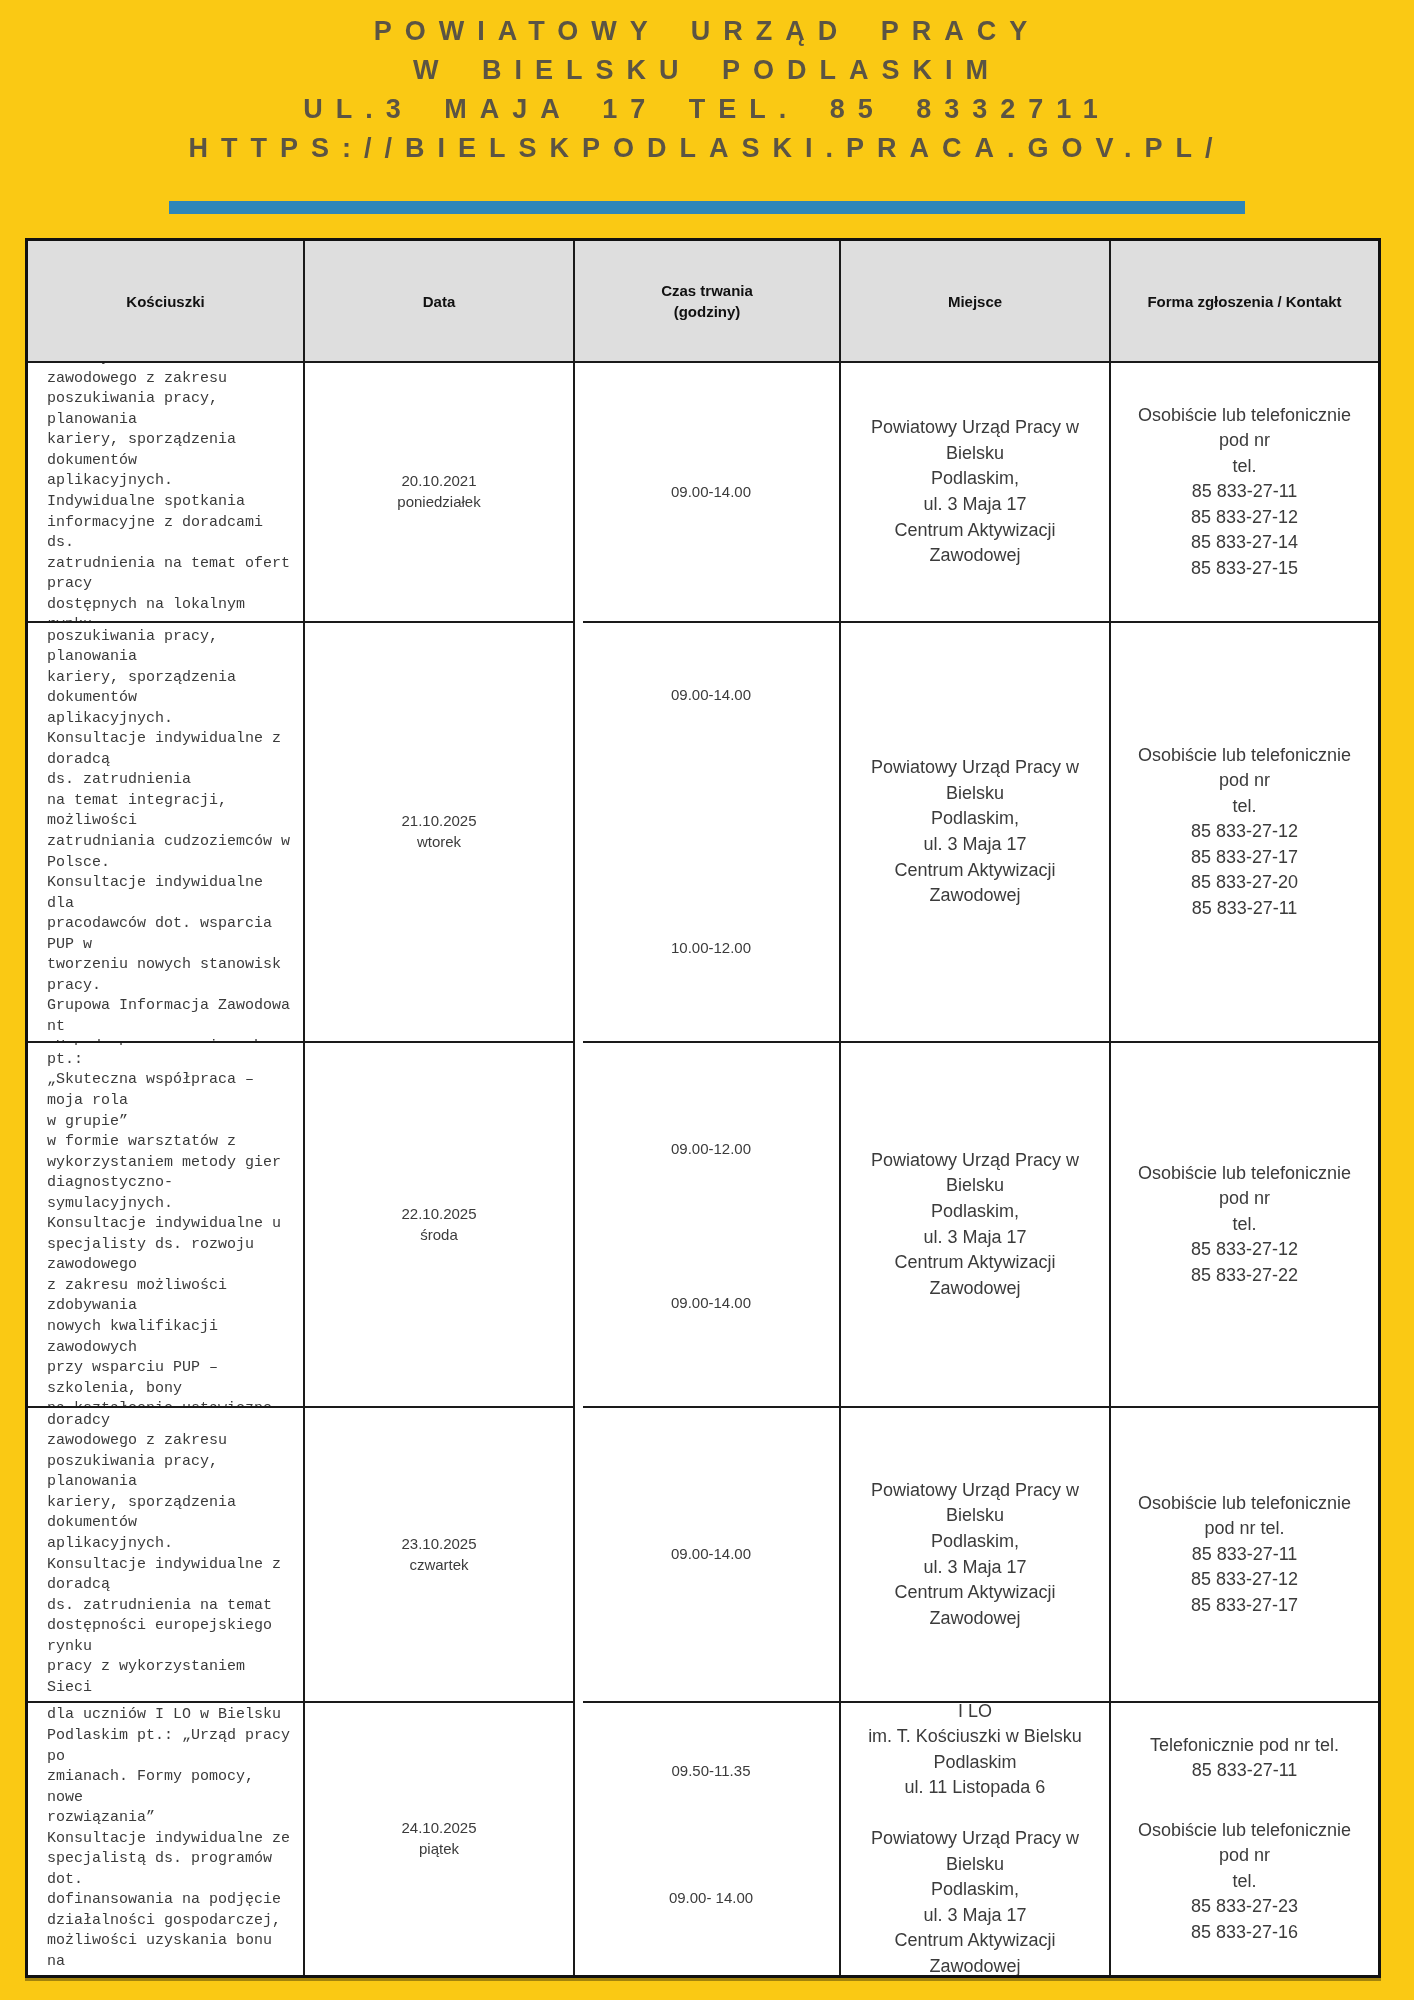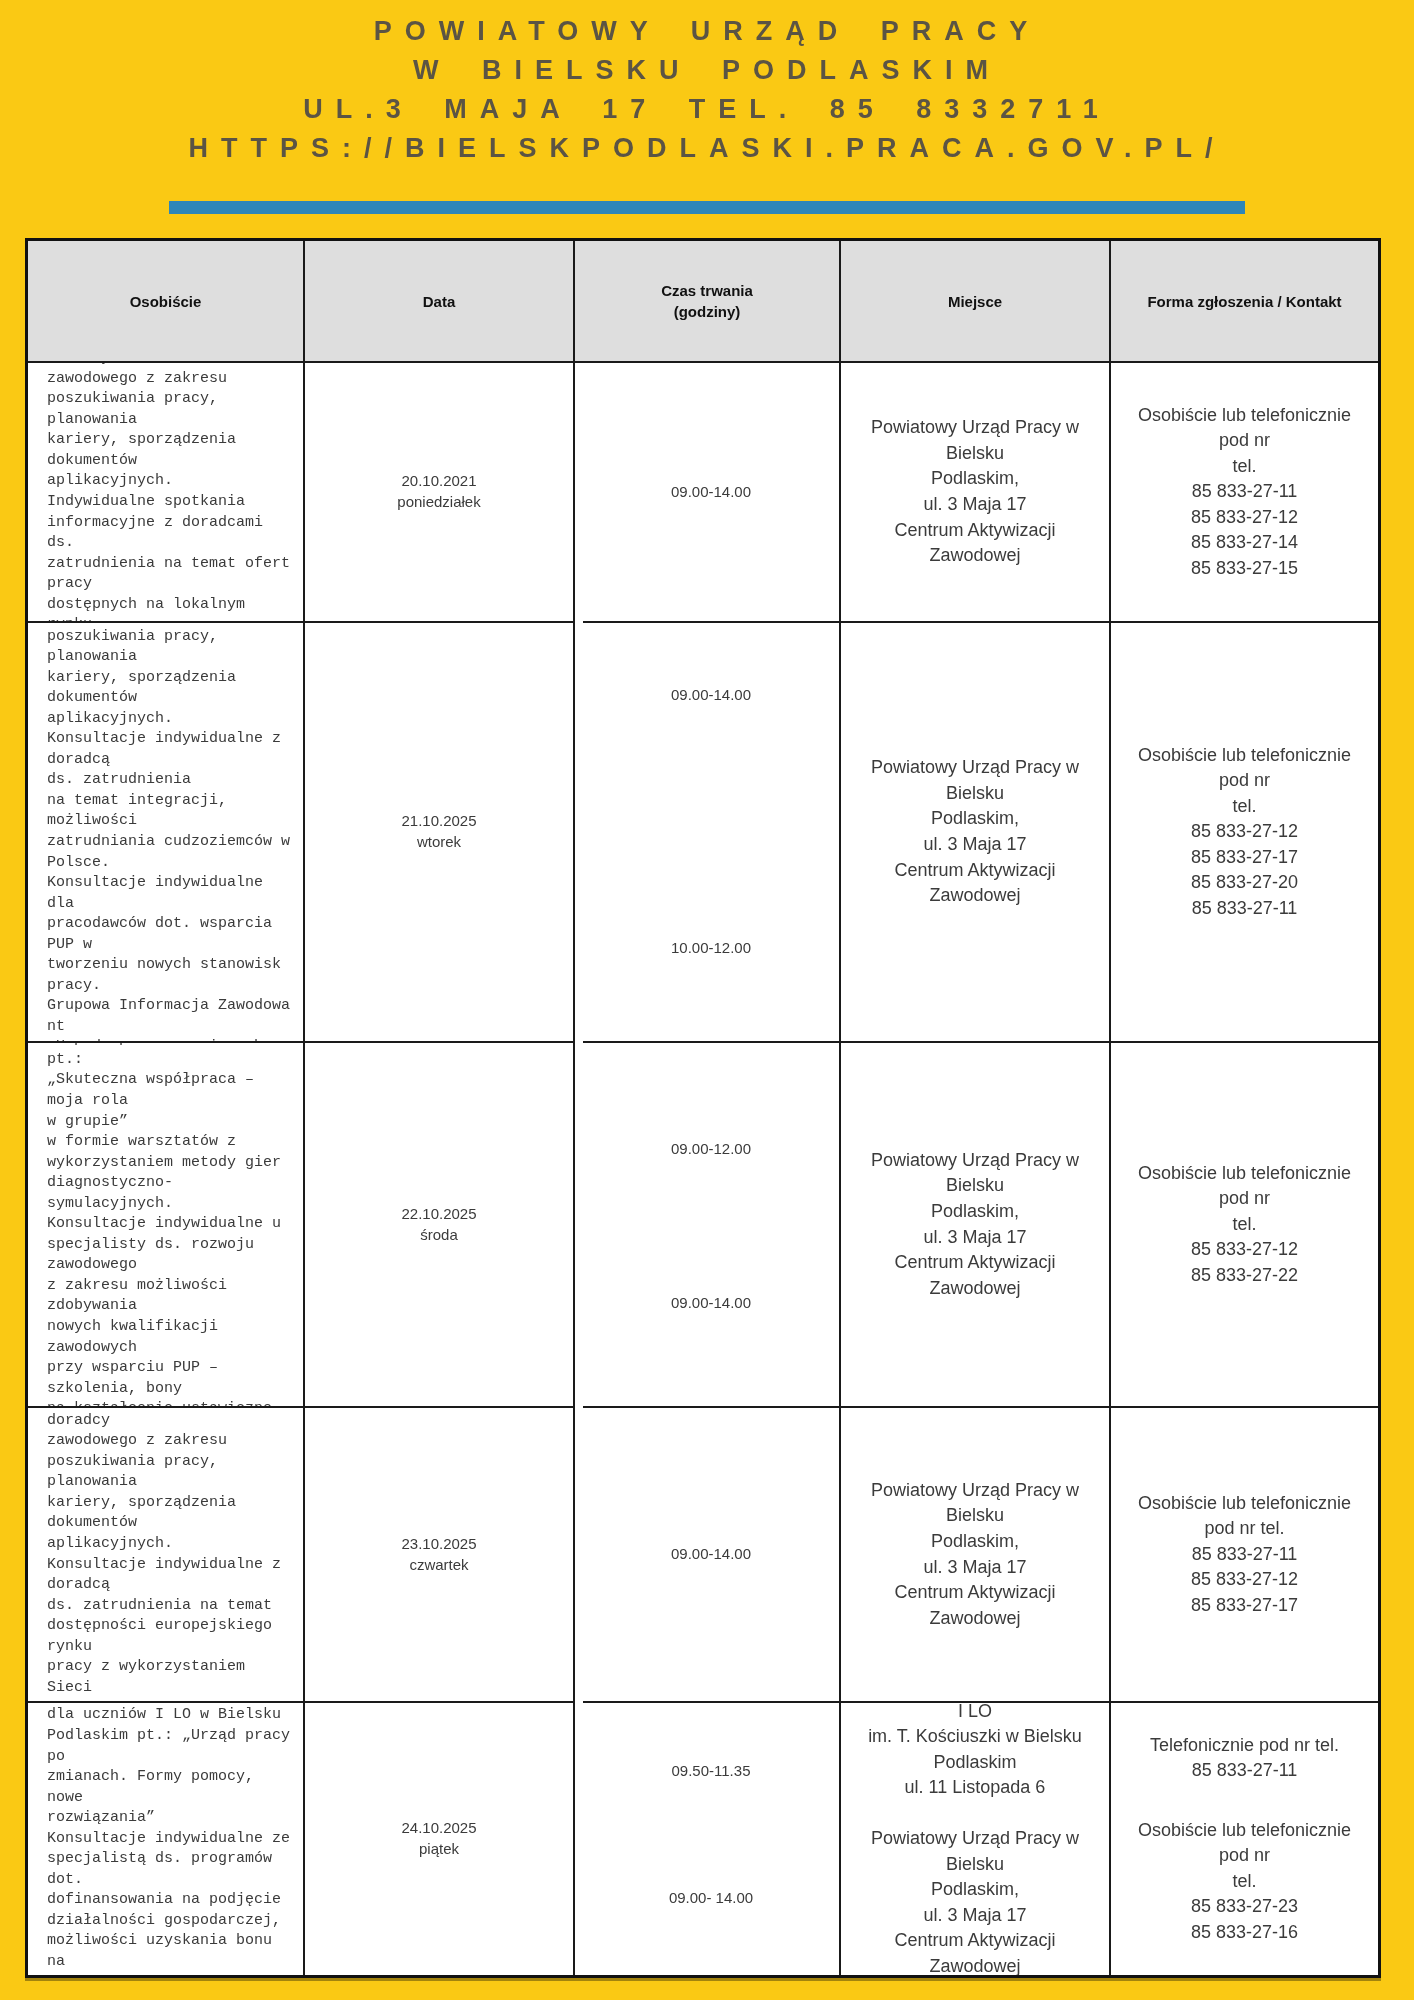--- a/index.html
+++ b/index.html
@@ -82,21 +82,21 @@
   <div class="hline">W BIELSKU PODLASKIM</div>
   <div class="hline">UL.3 MAJA 17 TEL. 85 8332711</div>
   <div class="hline">HTTPS://BIELSKPODLASKI.PRACA.GOV.PL/</div>
 </div>
 
 <div class="divider"></div>
 
 <div class="table-wrap">
   <div class="grid">
 
-    <div class="cell th">Osobiście</div>
+    <div class="cell th">Kościuszki</div>
     <div class="cell th">Data</div>
     <div class="cell th">Czas trwania
 (godziny)</div>
     <div class="cell th">Miejsce</div>
     <div class="cell th last-col">Forma zgłoszenia / Kontakt</div>
 
     <div class="cell dzialanie">Konsultacje indywidualne u doradcy
 zawodowego z zakresu
 poszukiwania pracy, planowania
 kariery, sporządzenia dokumentów

